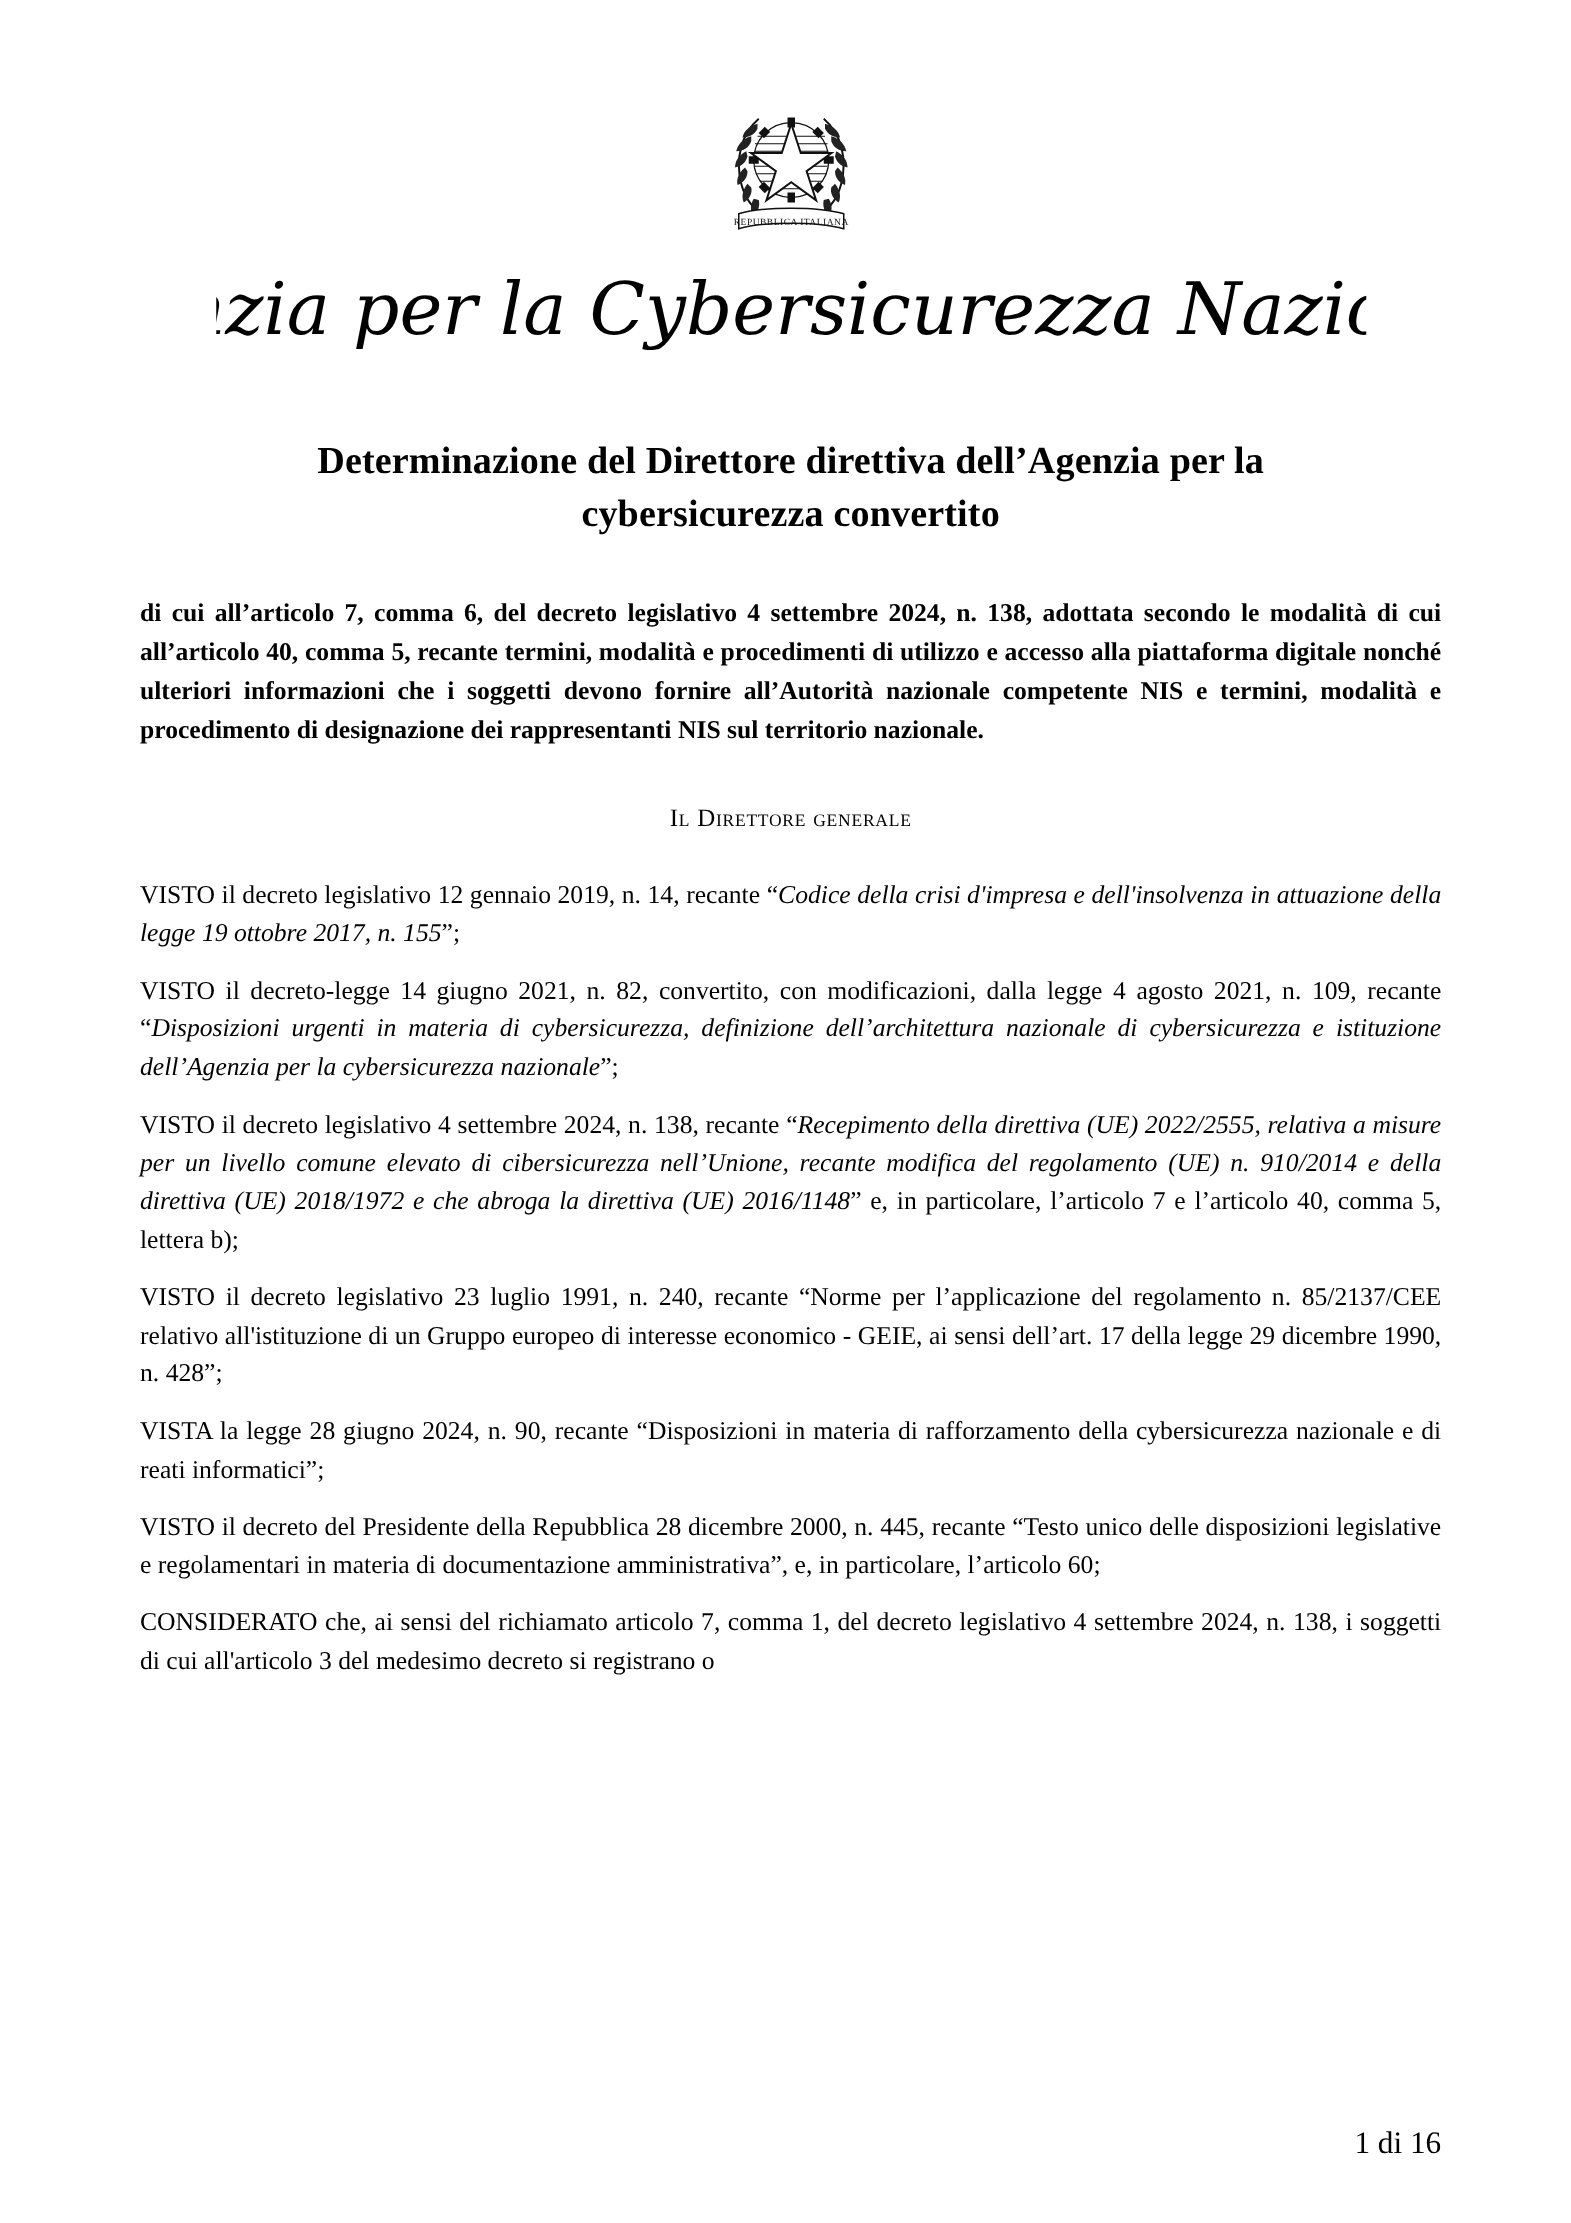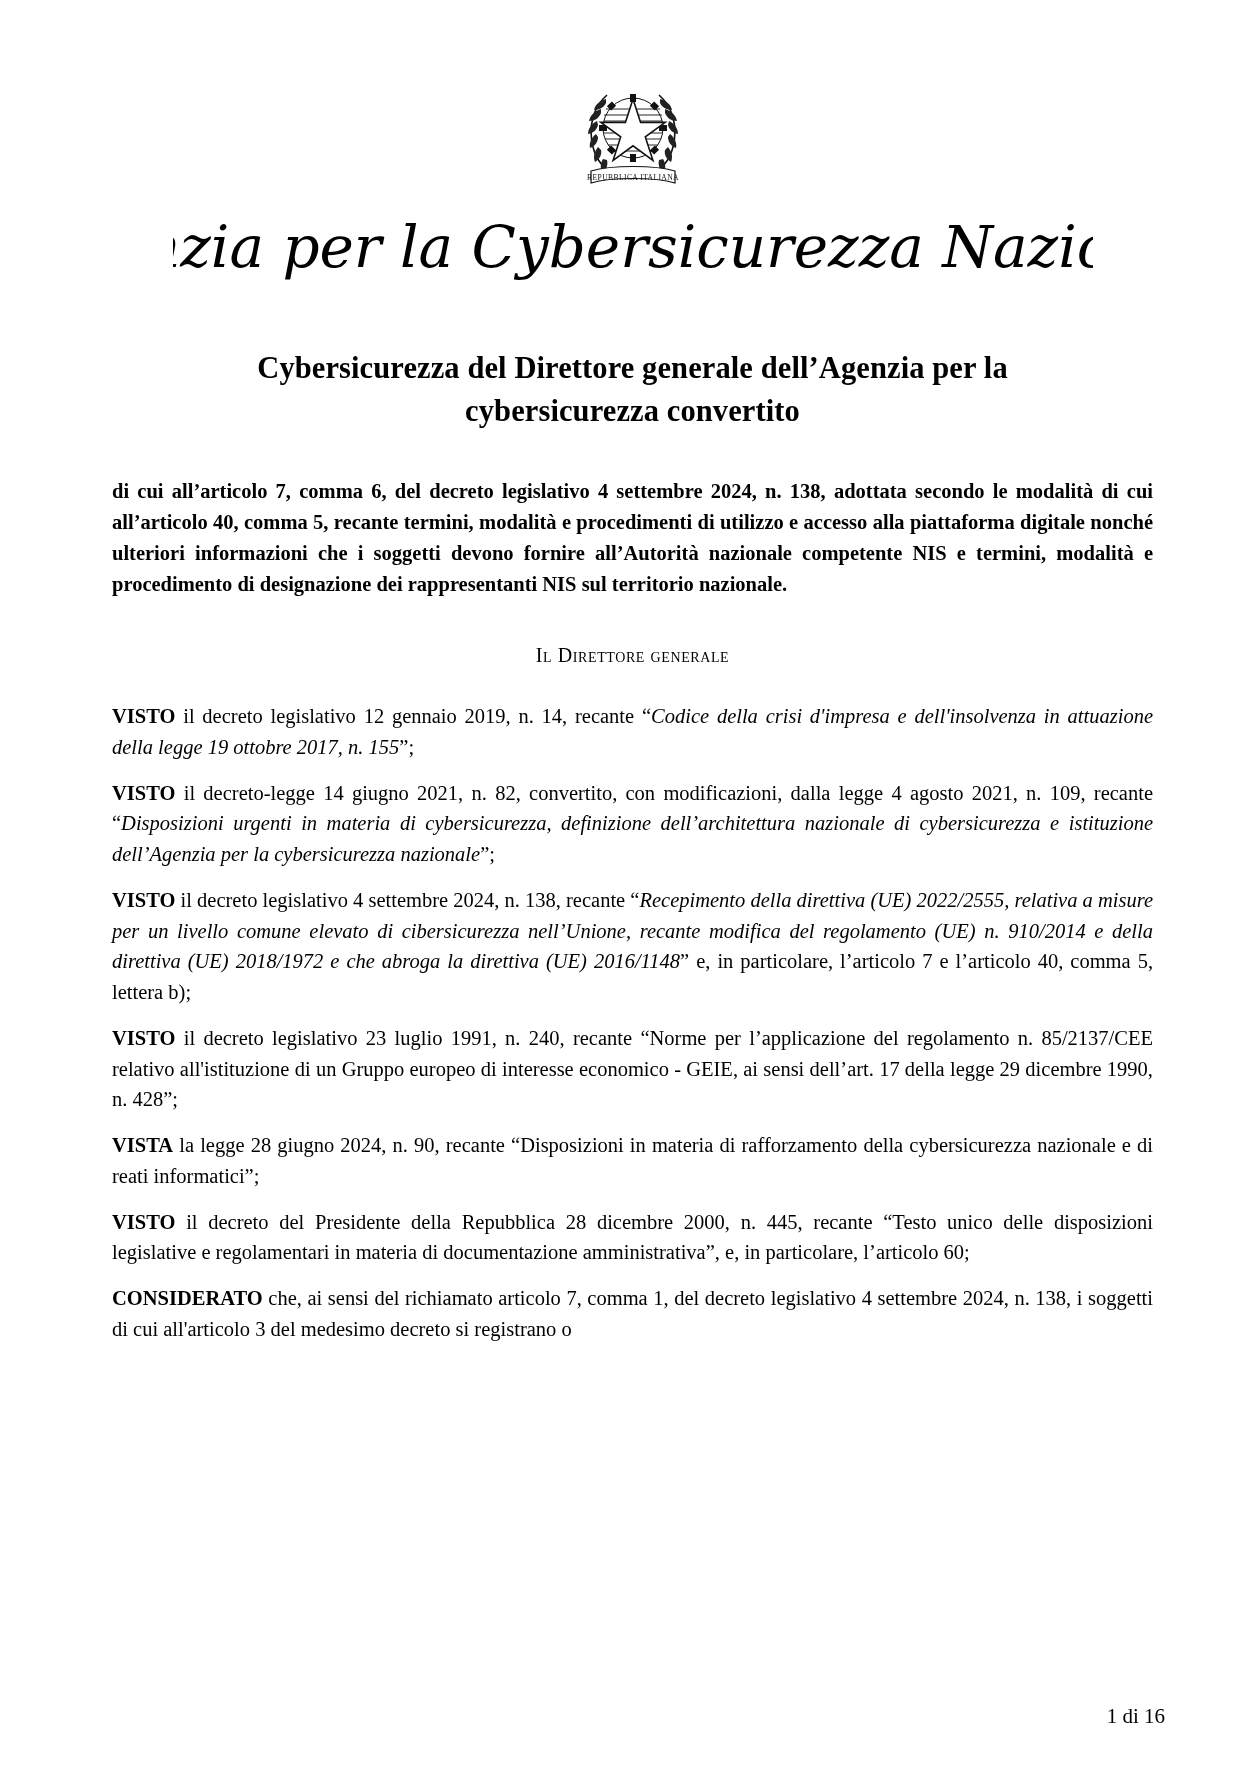--- a/index.html
+++ b/index.html
@@ -91,29 +91,29 @@
   }
   .para {
     margin: 0 0 15px 0;
     text-align: justify;
     text-align-last: left;
     font-size: 20.5px;
     line-height: 1.50;
     hyphens: none;
   }
   .para:last-child { margin-bottom: 0; }
-  .lead { font-weight: bold; }
+  .lead { font-weight: normal; }
   .it { font-style: italic; }
 
   
   .footer {
     position: absolute;
-    right: 92px;
+    right: 104px;
     bottom: 52px;
-    font-size: 21px;
+    font-size: 25px;
     text-align: left;
   }
 </style>
 </head>
 <body>
 
 <div class="page">
 
   <div class="header">
 
@@ -172,21 +172,21 @@
 
     <div class="agency-wordmark">
       <svg viewBox="0 0 920 86" xmlns="http://www.w3.org/2000/svg">
         <text x="460" y="62" text-anchor="middle" font-size="58">Agenzia per la  Cybersicurezza Nazionale</text>
       </svg>
     </div>
 
   </div>
 
   <h1 class="doc-title">
-    <span style="display: block;">Cybersicurezza del Direttore generale dell’Agenzia per la</span>
+    <span style="display: block;">Determinazione del Direttore direttiva dell’Agenzia per la</span>
     <span style="display: block;">cybersicurezza convertito</span>
   </h1>
 
   <p class="doc-subtitle">di cui all’articolo 7, comma 6, del decreto legislativo 4 settembre 2024, n. 138, adottata secondo le modalità di cui all’articolo 40, comma 5, recante termini, modalità e procedimenti di utilizzo e accesso alla piattaforma digitale nonché ulteriori informazioni che i soggetti devono fornire all’Autorità nazionale competente NIS e termini, modalità e procedimento di designazione dei rappresentanti NIS sul territorio nazionale.</p>
 
   <h2 class="section-heading">Il Direttore generale</h2>
 
   <div class="body">
       <p class="para"><span class="lead">VISTO</span><span> il decreto legislativo 12 gennaio 2019, n. 14, recante “</span><span class="it">Codice della crisi d'impresa e dell'insolvenza in attuazione della legge 19 ottobre 2017, n. 155</span><span>”;</span></p>
       <p class="para"><span class="lead">VISTO</span><span> il decreto-legge 14 giugno 2021, n. 82, convertito, con modificazioni, dalla legge 4 agosto 2021, n. 109, recante “</span><span class="it">Disposizioni urgenti in materia di cybersicurezza, definizione dell’architettura nazionale di cybersicurezza e istituzione dell’Agenzia per la cybersicurezza nazionale</span><span>”;</span></p>

